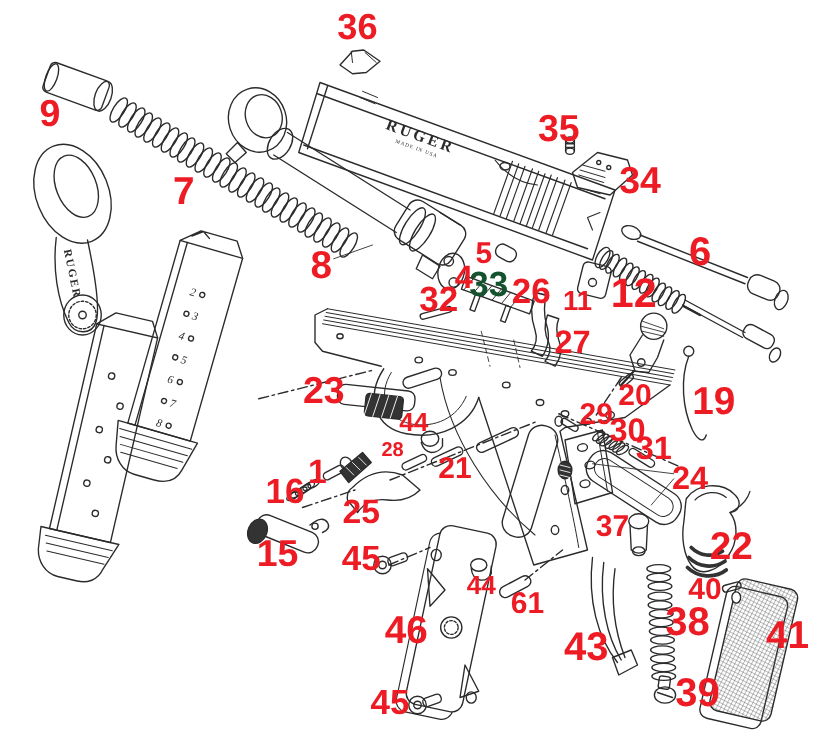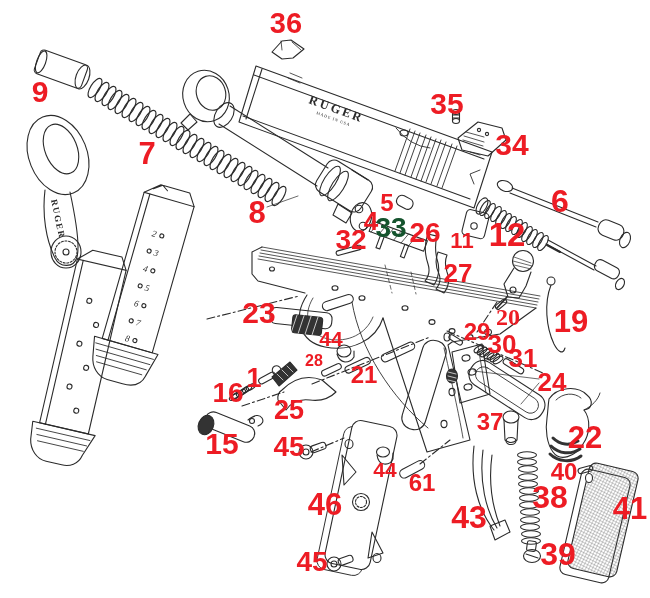--- a/index.html
+++ b/index.html
@@ -432,21 +432,21 @@
       <div class="plabel" style="left: 387px; top: 203px; font-size: 24px; color: rgb(237, 28, 36);">5</div>
       <div class="plabel" style="left: 560px; top: 201px; font-size: 32px; color: rgb(237, 28, 36);">6</div>
       <div class="plabel" style="left: 371px; top: 221px; font-size: 26px; color: rgb(237, 28, 36);">4</div>
       <div class="plabel" style="left: 391px; top: 228px; font-size: 28px; color: #14532d;">33</div>
       <div class="plabel" style="left: 351px; top: 240px; font-size: 28px; color: rgb(237, 28, 36);">32</div>
       <div class="plabel" style="left: 425px; top: 233px; font-size: 28px; color: rgb(237, 28, 36);">26</div>
       <div class="plabel" style="left: 462px; top: 241px; font-size: 22px; color: rgb(237, 28, 36);">11</div>
       <div class="plabel" style="left: 507px; top: 234px; font-size: 33px; color: rgb(237, 28, 36);">12</div>
       <div class="plabel" style="left: 458px; top: 273px; font-size: 26px; color: rgb(237, 28, 36);">27</div>
       <div class="plabel" style="left: 259px; top: 313px; font-size: 30px; color: rgb(237, 28, 36);">23</div>
-      <div class="plabel" style="left: 508px; top: 317px; font-size: 24px; color: rgb(237, 28, 36); font-family: Liberation Serif, serif;">20</div>
+      <div class="plabel" style="left: 508px; top: 317px; font-size: 24px; color: rgb(237, 28, 36);">20</div>
       <div class="plabel" style="left: 571px; top: 321px; font-size: 31px; color: rgb(237, 28, 36);">19</div>
       <div class="plabel" style="left: 477px; top: 332px; font-size: 24px; color: rgb(237, 28, 36);">29</div>
       <div class="plabel" style="left: 502px; top: 344px; font-size: 26px; color: rgb(237, 28, 36);">30</div>
       <div class="plabel" style="left: 523px; top: 358px; font-size: 26px; color: rgb(237, 28, 36);">31</div>
       <div class="plabel" style="left: 331px; top: 338px; font-size: 21px; color: rgb(237, 28, 36);">44</div>
       <div class="plabel" style="left: 314px; top: 361px; font-size: 16px; color: rgb(237, 28, 36);">28</div>
       <div class="plabel" style="left: 364px; top: 375px; font-size: 24px; color: rgb(237, 28, 36);">21</div>
       <div class="plabel" style="left: 552px; top: 382px; font-size: 26px; color: rgb(237, 28, 36);">24</div>
       <div class="plabel" style="left: 254px; top: 378px; font-size: 27px; color: rgb(237, 28, 36);">1</div>
       <div class="plabel" style="left: 228px; top: 393px; font-size: 28px; color: rgb(237, 28, 36);">16</div>

